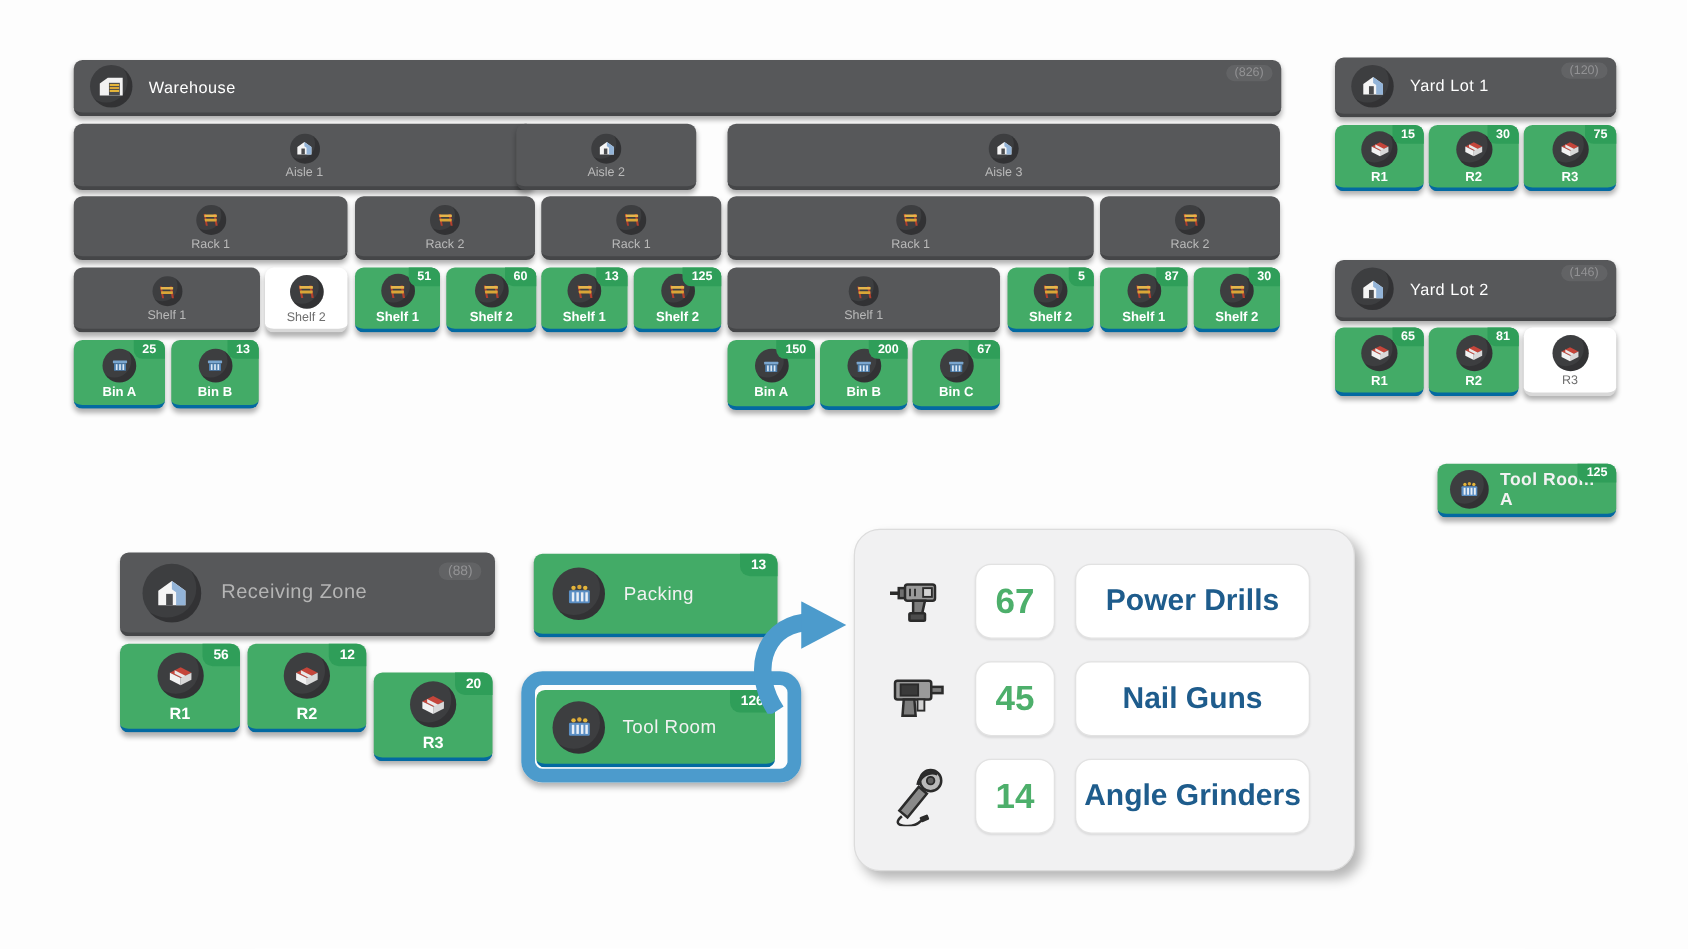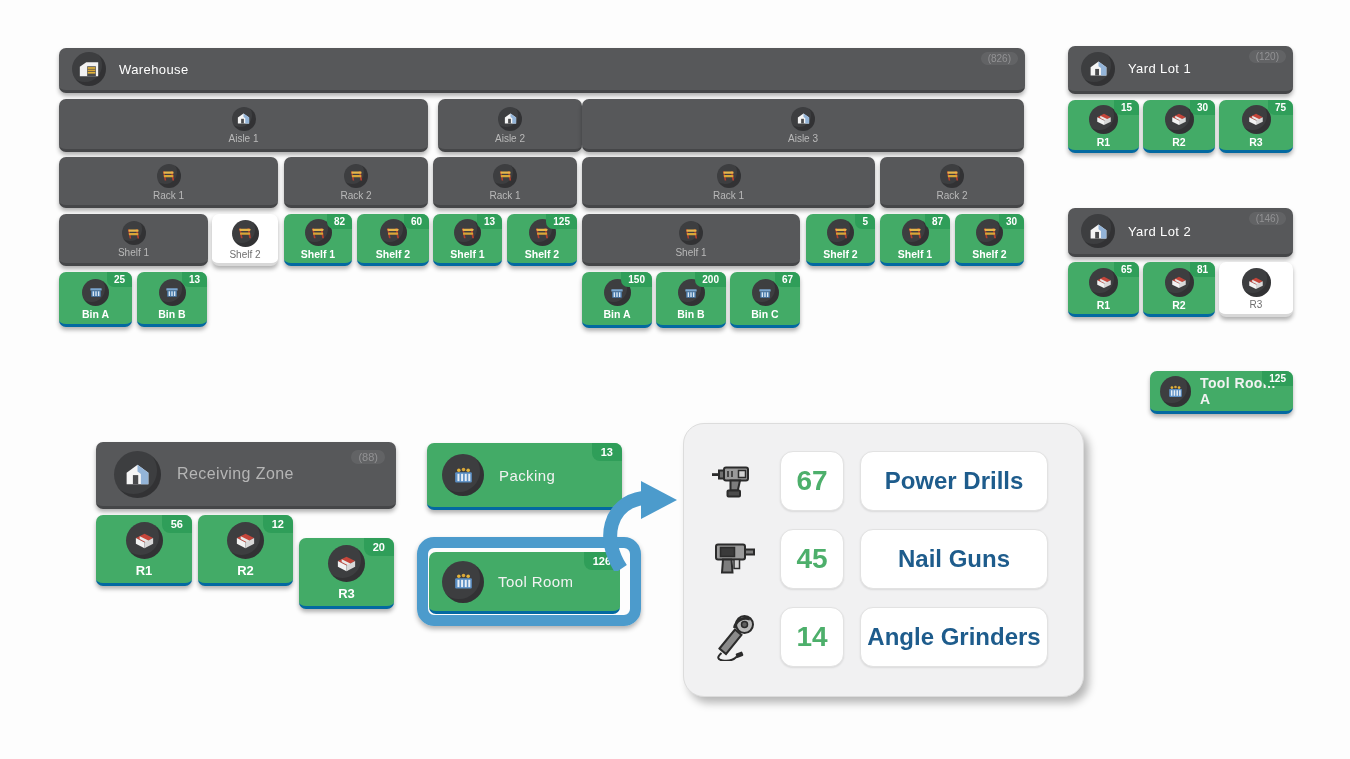--- a/index.html
+++ b/index.html
@@ -144,21 +144,21 @@
   </div>
 
   <div class="card dark stack" style="left:59px;top:99px;width:369px;height:53px">
     <span class="icircle s24">
         <svg viewBox="0 0 24 24" width="15" height="15">
           <use href="#sym-house"></use>
         </svg>
       </span>
     <span class="vlabel">Aisle 1</span>
   </div>
-  <div class="card dark stack" style="left:438px;top:99px;width:144px;height:53px">
+  <div class="card dark stack" style="left:413px;top:99px;width:144px;height:53px">
     <span class="icircle s24">
         <svg viewBox="0 0 24 24" width="15" height="15">
           <use href="#sym-house"></use>
         </svg>
       </span>
     <span class="vlabel">Aisle 2</span>
   </div>
   <div class="card dark stack" style="left:582px;top:99px;width:442px;height:53px">
     <span class="icircle s24">
         <svg viewBox="0 0 24 24" width="15" height="15">
@@ -219,21 +219,21 @@
   </div>
   <div class="card white stack" style="left:212px;top:214px;width:66px;height:52px">
     <span class="icircle s26">
         <svg viewBox="0 0 24 24" width="16" height="16">
           <use href="#sym-rack"></use>
         </svg>
       </span>
     <span class="vlabel">Shelf 2</span>
   </div>
   <div class="card green stack" style="left:284px;top:214px;width:68px;height:52px">
-    <span class="badge">82</span>
+    <span class="badge">51</span>
     <span class="icircle s26">
         <svg viewBox="0 0 24 24" width="16" height="16">
           <use href="#sym-rack"></use>
         </svg>
       </span>
     <span class="vlabel b">Shelf 1</span>
   </div>
   <div class="card green stack" style="left:357px;top:214px;width:72px;height:52px">
     <span class="badge">60</span>
     <span class="icircle s26">

